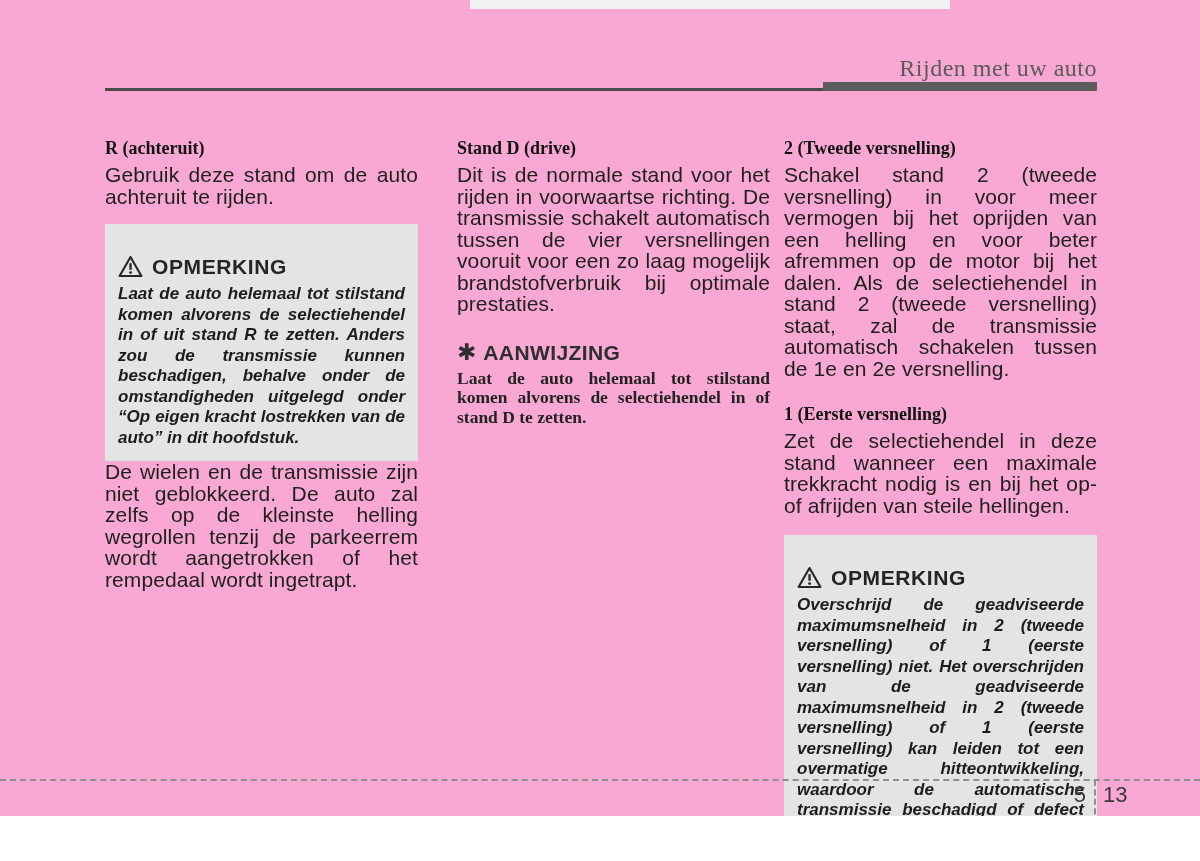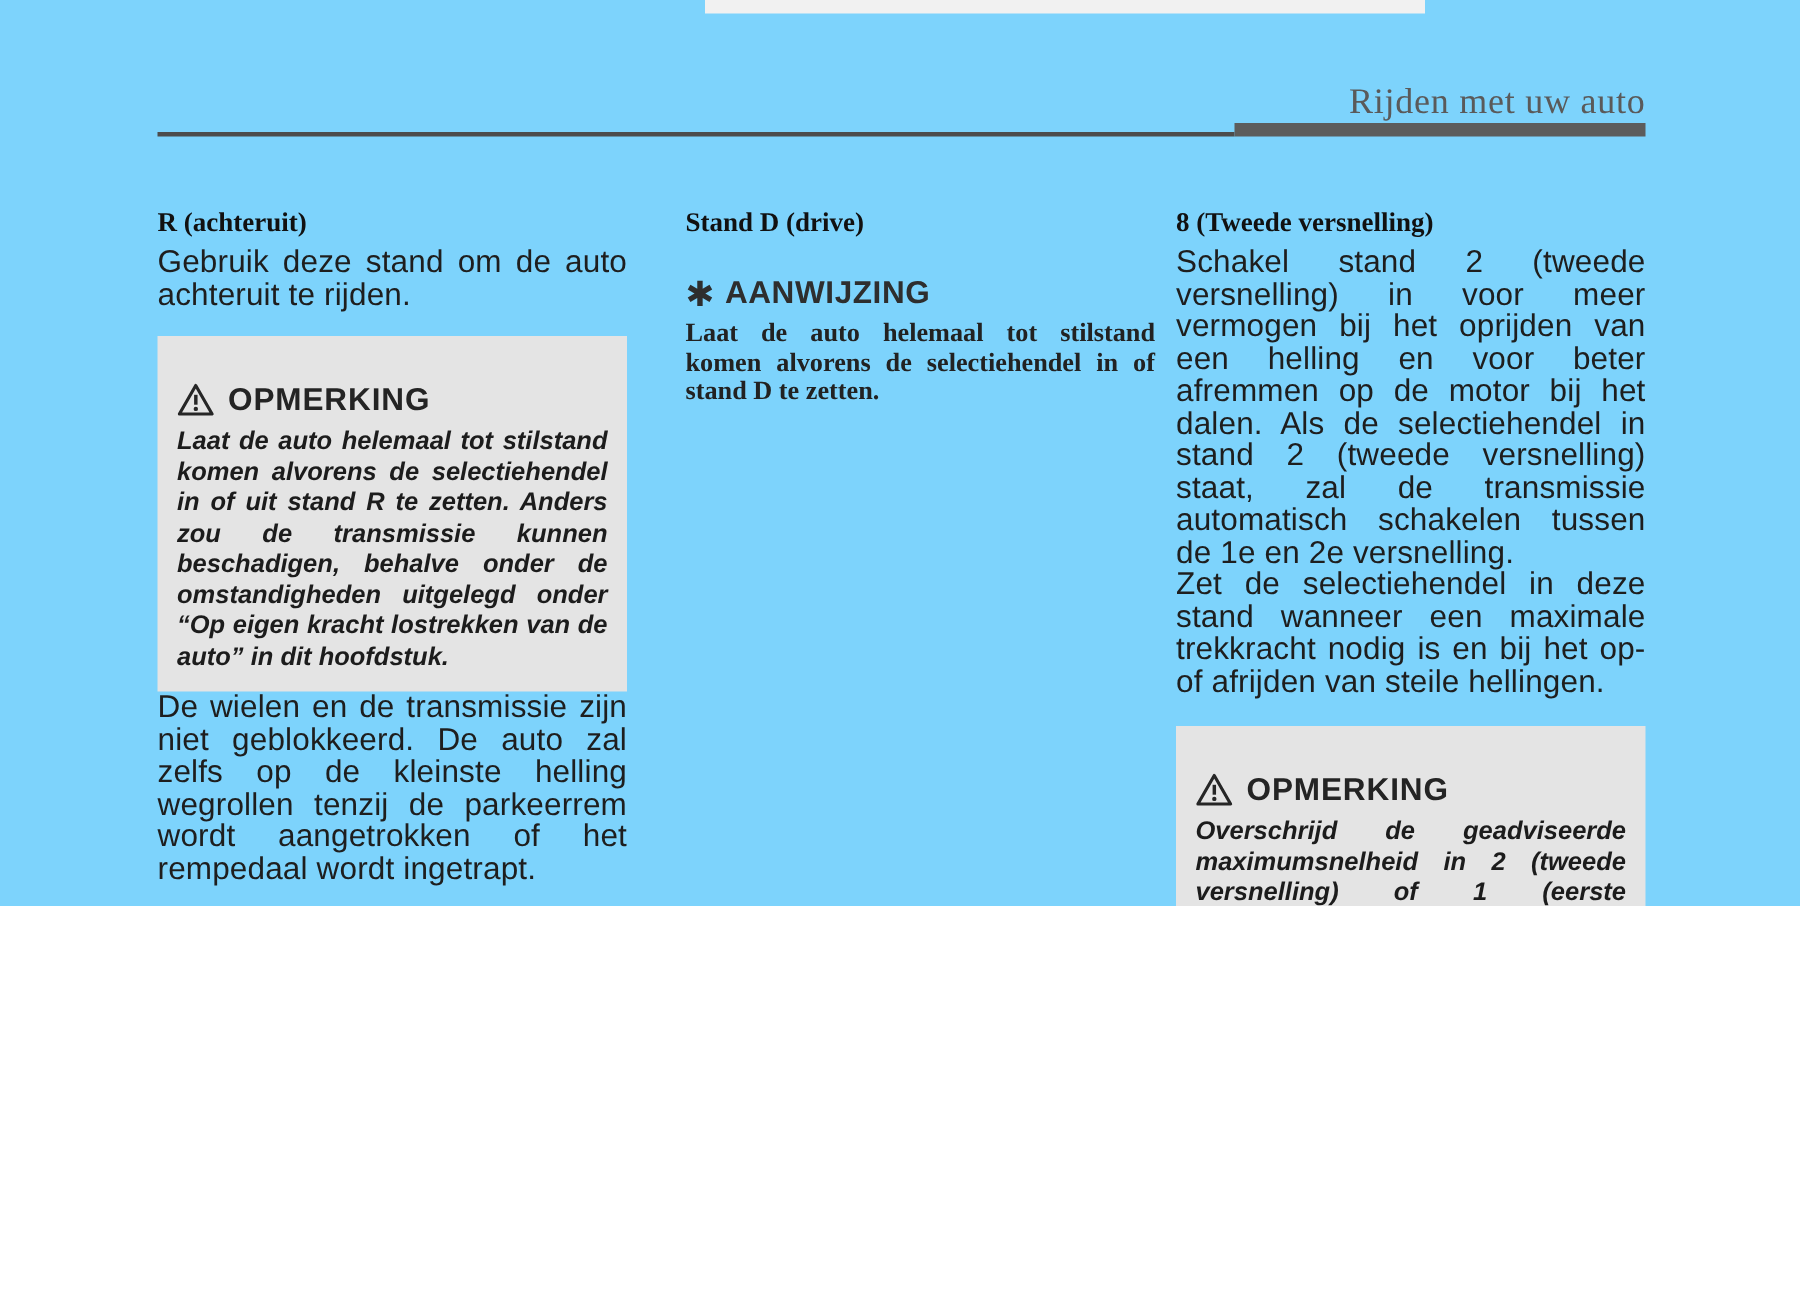--- a/index.html
+++ b/index.html
@@ -3,21 +3,21 @@
 <meta charset="utf-8">
 <style>
   :root{
     --text:#1e1e1e; --heading:#111; --title-gray:#5a5a5a;
     --rule-thin:#4c4c4c; --accent-bar:#5c5c5c; --box-bg:#e4e4e4;
     --dash:#8f8f8f; --topstrip:#f1f1f1;
   }
   *{margin:0;padding:0;box-sizing:border-box;}
   html,body{background:#fff;}
   .page{
-    position:relative;width:1200px;height:604px;background:#7dd3fc;overflow:hidden;
+    position:relative;width:1200px;height:816px;background:#f9a8d4;overflow:hidden;
     font-family:"Liberation Sans","DejaVu Sans",sans-serif;color:var(--text);
   }
   .top-strip{position:absolute;left:470px;top:0;width:480px;height:9px;background:var(--topstrip);}
   .header-title{
     position:absolute;top:55px;right:103px;
     font-family:"Liberation Serif","DejaVu Serif",serif;
     font-size:24px;color:var(--title-gray);letter-spacing:0.5px;white-space:nowrap;
   }
   .rule-thin{position:absolute;left:105px;top:88px;width:718px;height:3px;background:var(--rule-thin);}
   .accent-bar{position:absolute;left:823px;top:82px;width:274px;height:9px;background:var(--accent-bar);}
@@ -81,32 +81,34 @@
         <span class="note-title">OPMERKING</span>
       </div>
       <div class="note-body">Laat de auto helemaal tot stilstand komen alvorens de selectiehendel in of uit stand R te zetten. Anders zou de transmissie kunnen beschadigen, behalve onder de omstandigheden uitgelegd onder “Op eigen kracht lostrekken van de auto” in dit hoofdstuk.</div>
     </div>
 
     <p class="body-p">De wielen en de transmissie zijn niet geblokkeerd. De auto zal zelfs op de kleinste helling wegrollen tenzij de parkeerrem wordt aangetrokken of het rempedaal wordt ingetrapt.</p>
   </div>
 
   <div class="col col-2">
     <div class="sec-head">Stand D (drive)</div>
+    <p class="body-p">Dit is de normale stand voor het rijden in voorwaartse richting. De transmissie schakelt automatisch tussen de vier versnellingen vooruit voor een zo laag mogelijk brandstofverbruik bij optimale prestaties.</p>
 
     <div class="notice-head">
       <span class="notice-star">✱</span>
       <span class="notice-title">AANWIJZING</span>
     </div>
     <div class="notice-body">Laat de auto helemaal tot stilstand komen alvorens de selectiehendel in of stand D te zetten.</div>
   </div>
 
   <div class="col col-3">
-    <div class="sec-head">8 (Tweede versnelling)</div>
+    <div class="sec-head">2 (Tweede versnelling)</div>
     <p class="body-p">Schakel stand 2 (tweede versnelling) in voor meer vermogen bij het oprijden van een helling en voor beter afremmen op de motor bij het dalen. Als de selectiehendel in stand 2 (tweede versnelling) staat, zal de transmissie automatisch schakelen tussen de 1e en 2e versnelling.</p>
 
+    <div class="sec-head" style="margin-top:25px;">1 (Eerste versnelling)</div>
     <p class="body-p">Zet de selectiehendel in deze stand wanneer een maximale trekkracht nodig is en bij het op- of afrijden van steile hellingen.</p>
 
     <div class="note-box" style="margin-top:19px;">
       <div class="note-head">
         <span class="warn-icon">
           <svg width="25" height="23" viewBox="0 0 25 23" aria-hidden="true">
             <path d="M12.5 2 L23.4 21 H1.6 Z" fill="none" stroke="#262626" stroke-width="2.1" stroke-linejoin="round"></path>
             <rect x="11.4" y="8.2" width="2.3" height="6.6" fill="#262626"></rect>
             <circle cx="12.55" cy="17.6" r="1.45" fill="#262626"></circle>
           </svg>

